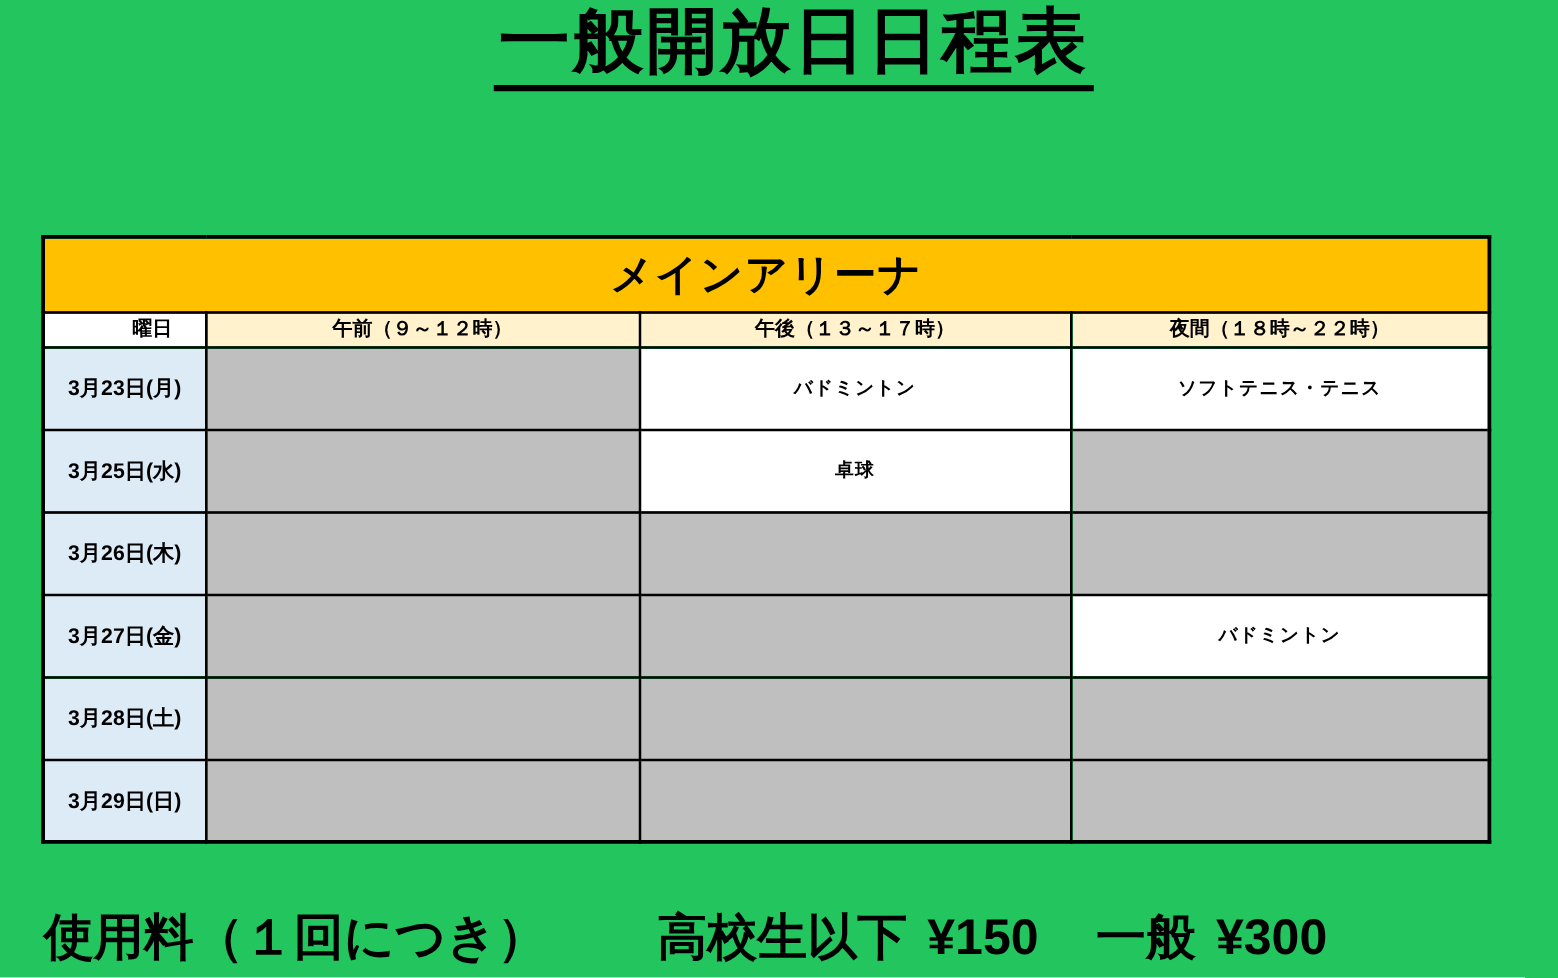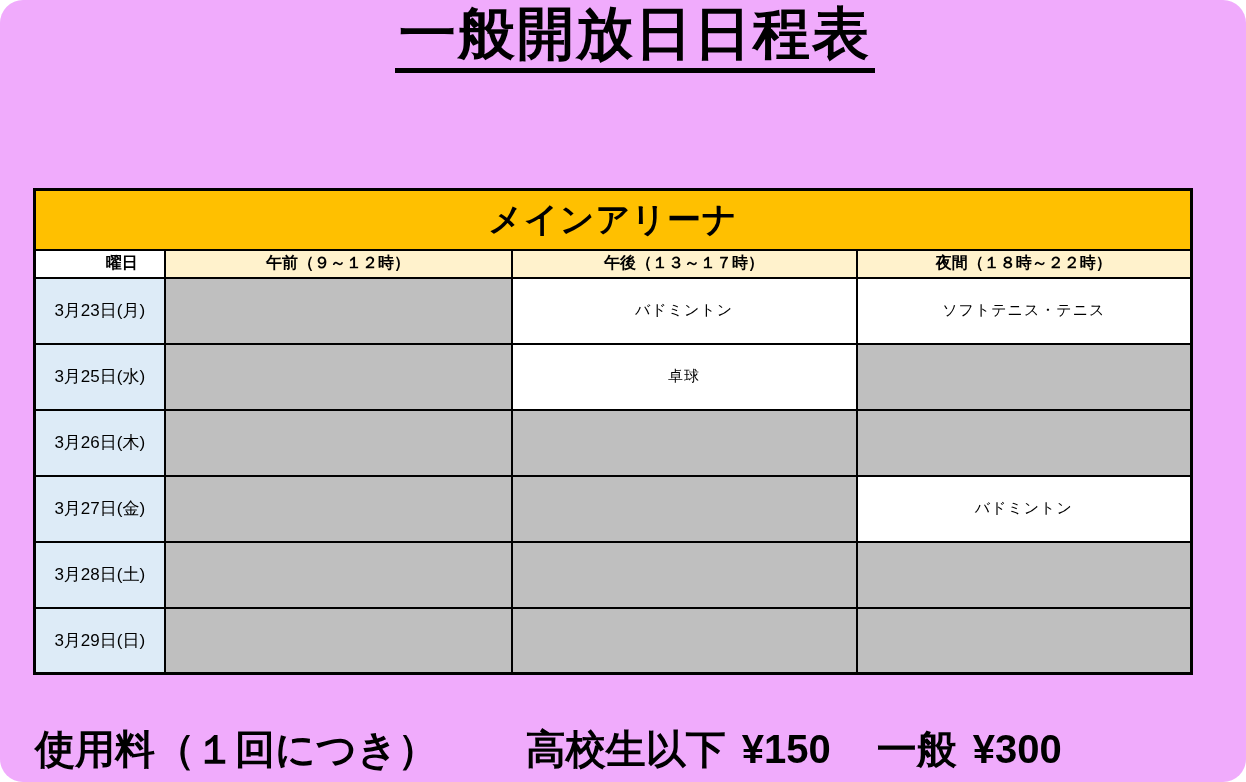--- a/index.html
+++ b/index.html
@@ -4,21 +4,21 @@
 <style>
   * { margin: 0; padding: 0; box-sizing: border-box; }
   html, body {
     width: 1246px; height: 782px;
     background: #ffffff;
     font-family: "Liberation Sans", "DejaVu Sans", sans-serif;
     color: #000;
     overflow: hidden;
     position: relative;
   }
-  .page { position: relative; width: 1246px; height: 782px; background: #f0abfc; border-radius: 23px; }
+  .page { position: relative; width: 1246px; height: 782px; background: #22c55e; }
 
   
   .title-wrap {
     position: absolute;
     top: 0; left: 0; width: 1246px;
     text-align: center;
     padding-top: 2px;
   }
   .doc-title {
     display: inline-block;
@@ -57,25 +57,25 @@
     height: 28px;
     background: #FFF2CC;
     font-size: 16px;
     font-weight: 700;
   }
   tr.subheader td.day-h { background: #ffffff; padding-left: 44px; }
   tr.datarow td { height: 66px; background: #ffffff; }
   tr.datarow td.day {
     background: #DDEBF7;
     font-size: 17px;
-    font-weight: 400;
+    font-weight: 700;
   }
   tr.datarow td.cell {
     font-size: 15px;
-    font-weight: 400;
+    font-weight: 700;
     letter-spacing: 1px;
   }
   tr.datarow td.cell.closed { background: #BFBFBF; }
 
   
   .fee-line {
     position: absolute;
     left: 35px; top: 722px;
     display: flex;
     align-items: baseline;

